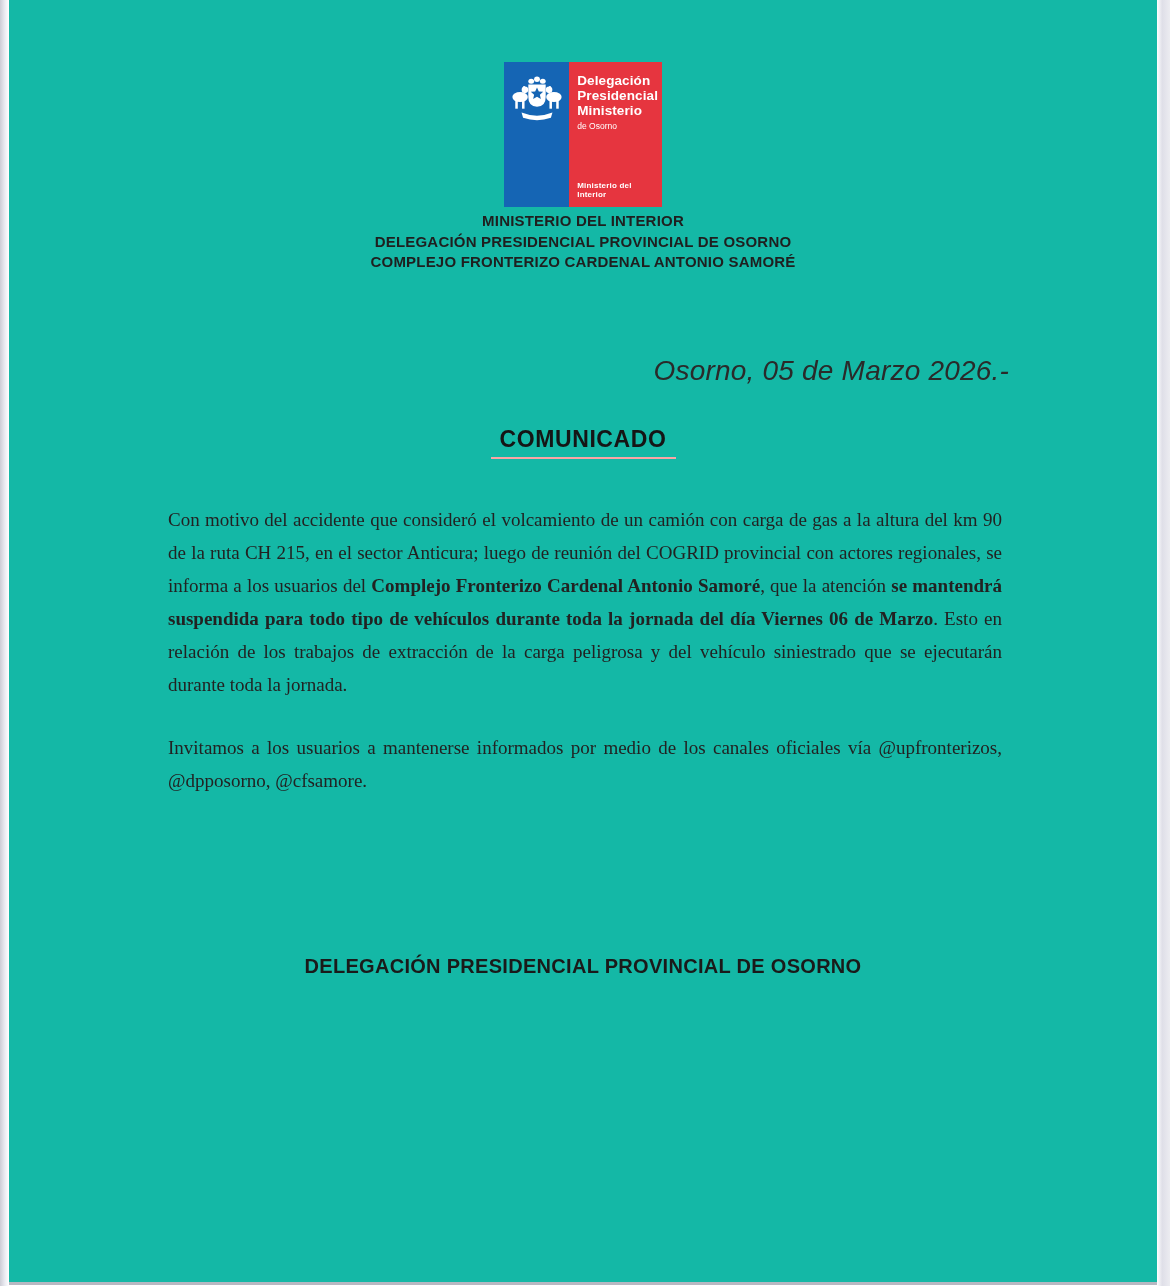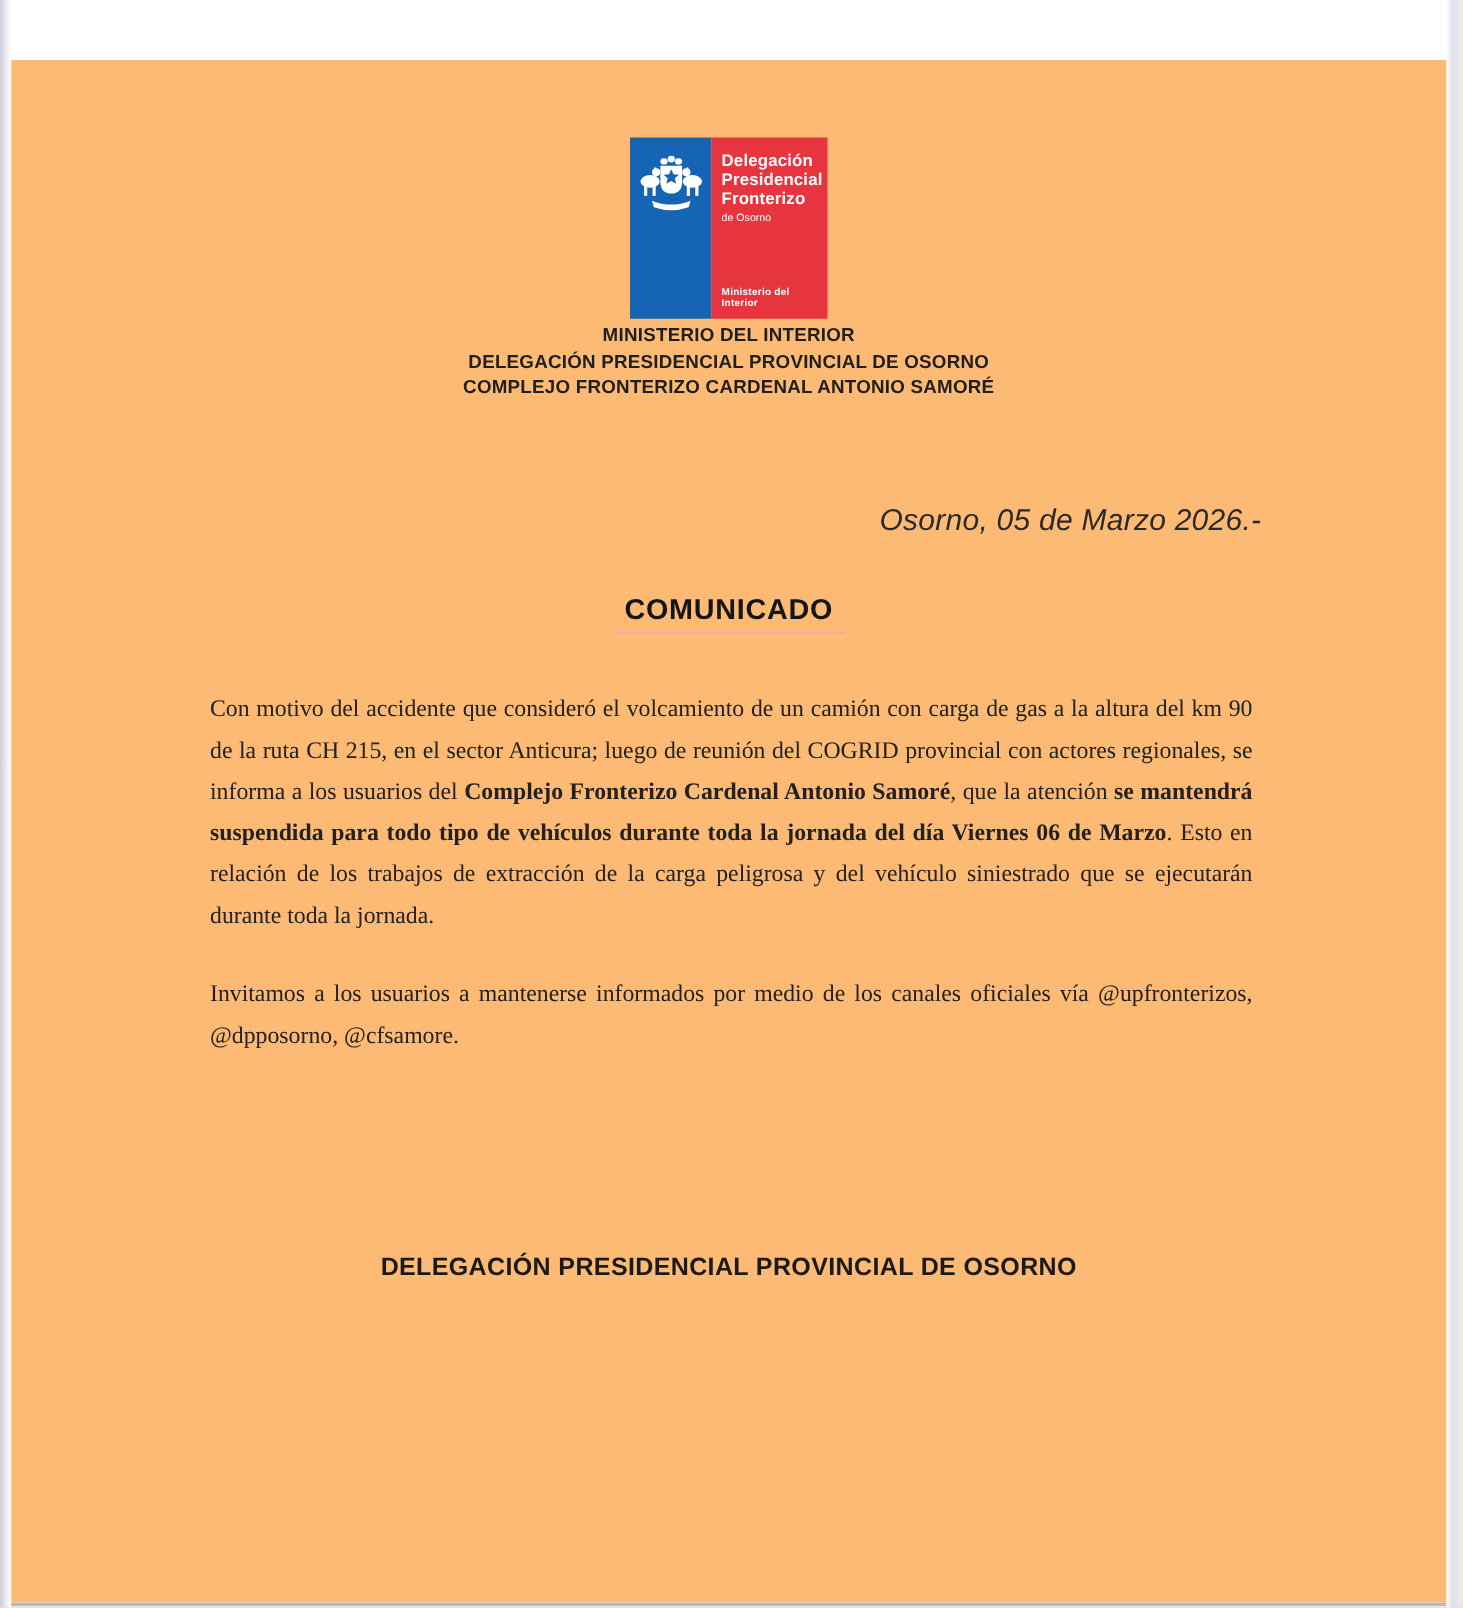--- a/index.html
+++ b/index.html
@@ -18,22 +18,21 @@
   .edge-right {
     position:absolute; right:0; top:0; bottom:0; width:13px;
     background:linear-gradient(to right, #ffffff, #dfdfe8 40%, #ececf1);
   }
   .edge-bottom {
     position:absolute; left:9px; right:13px; bottom:1px; height:3px;
     background:#b8b8c2;
   }
   .sheet {
     position:absolute; left:9px; right:13px; top:0; bottom:4px;
-    background:#fdba74;
-    margin-top:48px;
+    background:#14b8a6;
   }
 
   
   .logo {
     position:absolute; top:62px; left:50%; margin-left:-79px;
     width:158px; height:145px;
     display:flex;
   }
   .logo-blue {
     width:66px; background:#1565b4;
@@ -55,21 +54,21 @@
   .org-header {
     position:absolute; top:211px; left:0; width:100%;
     text-align:center;
     font-size:15px; font-weight:bold; line-height:20.5px;
     letter-spacing:0.2px; color:#1f1f1f;
   }
 
   
   .dateline {
     position:absolute; top:355px; right:148px;
-    font-size:24px; font-style:italic; color:#2a2a2a;
+    font-size:28px; font-style:italic; color:#2a2a2a;
     letter-spacing:0.2px;
     text-align:right;
   }
 
   
   .doc-title-wrap {
     position:absolute; top:426px; left:0; width:100%; text-align:center;
   }
   .doc-title {
     display:inline-block;
@@ -129,21 +128,21 @@
         <rect x="41.6" y="10.5" width="1.6" height="4" fill="#ffffff"></rect>
         <rect x="48.9" y="25" width="2.6" height="9" fill="#ffffff"></rect>
         <rect x="41.9" y="25" width="2.6" height="9" fill="#ffffff"></rect>
 
         <path d="M13,38 q16,6.5 32,0 l-1.6,5.5 q-14.4,5 -28.8,0 z" fill="#ffffff"></path>
       </svg>
     </div>
     <div class="logo-red">
       <div class="logo-title">Delegación</div>
       <div class="logo-title">Presidencial</div>
-      <div class="logo-title">Fronterizo</div>
+      <div class="logo-title">Ministerio</div>
       <div class="logo-subtitle">de Osorno</div>
       <div class="logo-ministry">Ministerio del Interior</div>
     </div>
   </div>
 
   <div class="org-header">
     <div>MINISTERIO DEL INTERIOR</div>
     <div>DELEGACIÓN PRESIDENCIAL PROVINCIAL DE OSORNO</div>
     <div>COMPLEJO FRONTERIZO CARDENAL ANTONIO SAMORÉ</div>
   </div>

